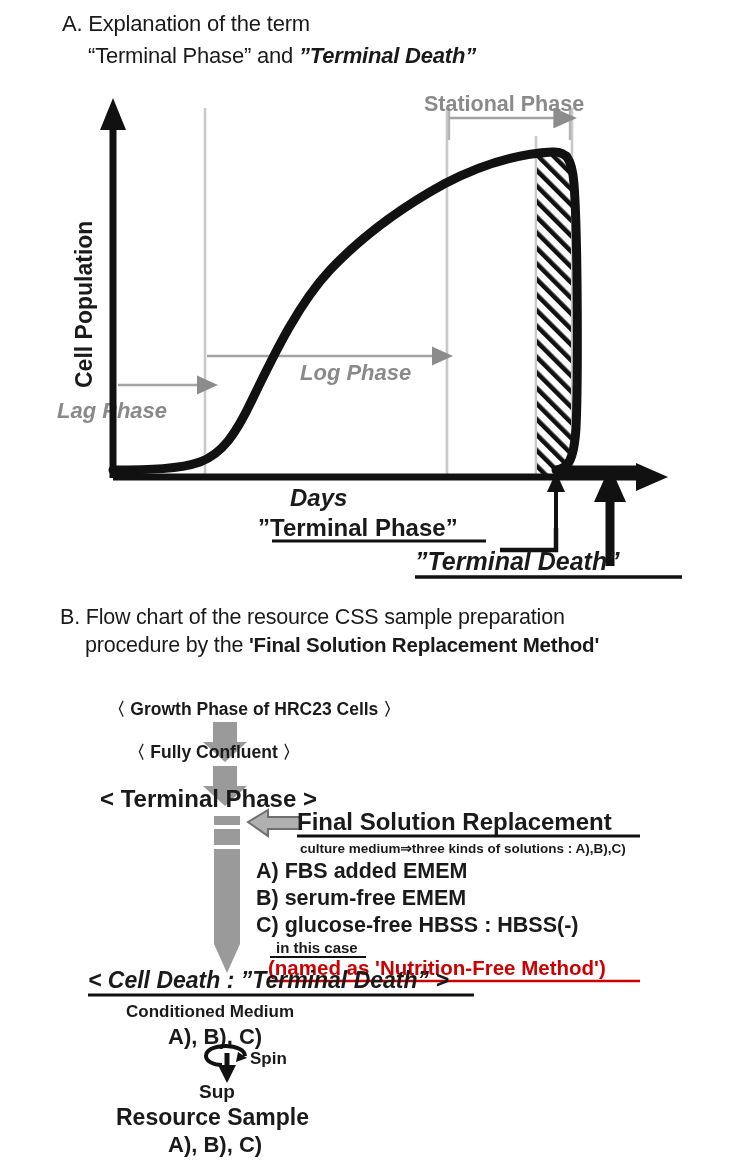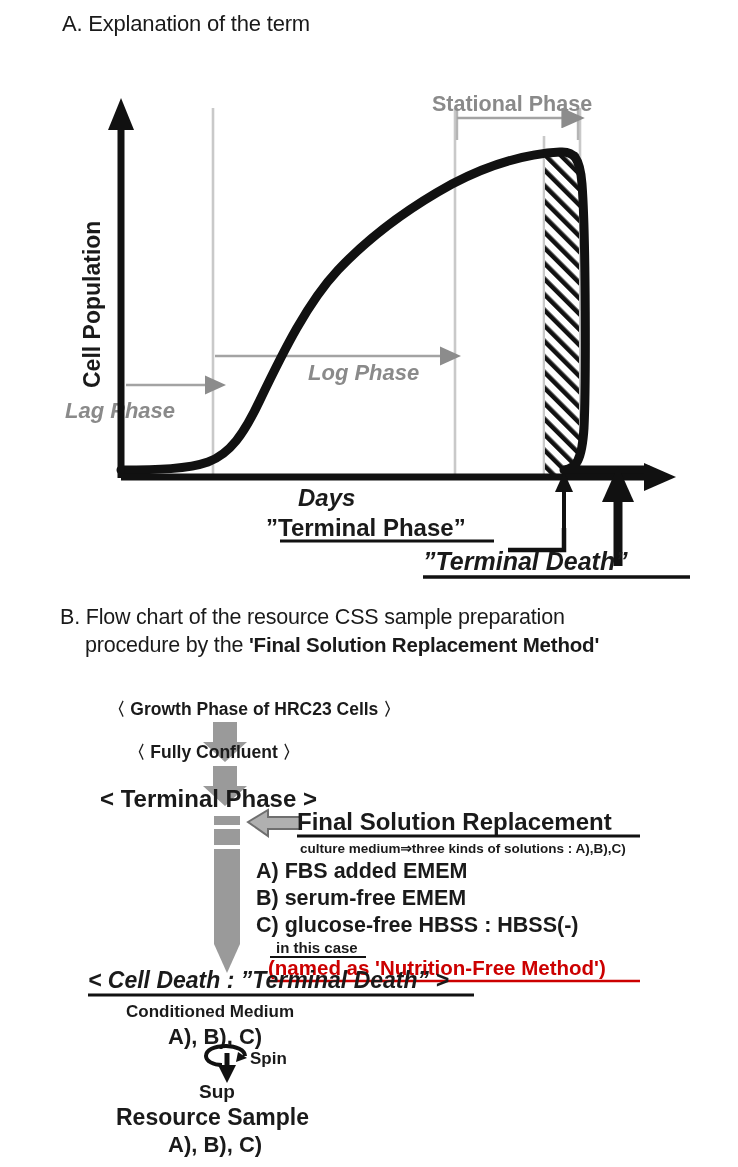--- a/index.html
+++ b/index.html
@@ -33,21 +33,20 @@
   }
   .bi-ul { font-weight: bold; font-style: italic; }
 
   
   #chart-wrap {
     position: absolute;
     left: 0;
     top: 88px;
     width: 594px;
     height: 500px;
-    margin-left: 8px;
   }
   #chart-svg { display: block; }
 
   
   #panel-b-heading {
     position: absolute;
     left: 60px;
     top: 604px;
     width: 670px;
     font-size: 21.5px;
@@ -73,20 +72,23 @@
   .ft-i { font-style: italic; }
   .ft-red { fill: #cc0000; }
   .ft-gray { fill: #8a8a8a; }
 </style>
 </head>
 <body>
 
 <div id="panel-a-heading">
   <span>A.</span>
   <span>Explanation of the term</span>
+  <span class="line2">
+    <span>“Terminal Phase” and </span><span class="bi-ul">”Terminal Death”</span>
+  </span>
 </div>
 
 <div id="chart-wrap">
   <svg id="chart-svg" width="738" height="500" viewBox="0 0 738 500" xmlns="http://www.w3.org/2000/svg">
     <defs>
       <pattern id="hatch" width="11" height="11" patternUnits="userSpaceOnUse" patternTransform="rotate(-45)">
         <rect width="11" height="11" fill="#ffffff"></rect>
         <rect width="4.6" height="11" fill="#111111"></rect>
       </pattern>
       <marker id="grayArrow" markerWidth="9" markerHeight="8" refX="1" refY="4" orient="auto">

